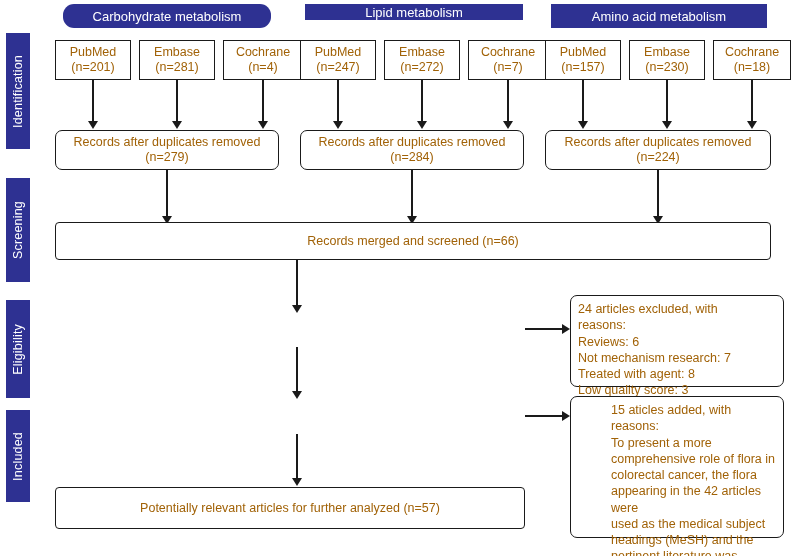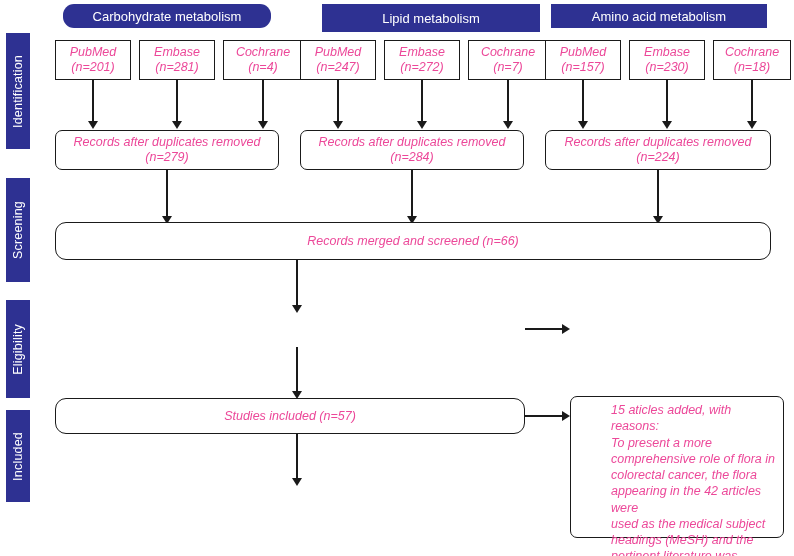--- a/index.html
+++ b/index.html
@@ -44,33 +44,32 @@
     justify-content: center;
     text-align: center;
   }
 
   
   .box {
     position: absolute;
     box-sizing: border-box;
     border: 1.4px solid #1a1a1a;
     background: #ffffff;
-    color: #ec4899;
+    color: #a16207;
     font-size: 12.5px;
     line-height: 1.18;
     display: flex;
     align-items: center;
     justify-content: center;
     text-align: center;
     padding: 2px 4px;
-    font-style: italic;
   }
   .box.sq { border-radius: 0; }
   .box.rnd { border-radius: 7px; }
-  .box.rnd-lg { border-radius: 11px; }
+  .box.rnd-lg { border-radius: 4px; }
 
   .box.left-align {
     justify-content: flex-start;
     text-align: left;
     padding: 5px 7px;
     align-items: flex-start;
     line-height: 1.3;
   }
 
   .box .txt { display: block; white-space: pre-line; }
@@ -115,21 +114,21 @@
   <div class="stage-tab" style="left:6px; top:300px; width:24px; height:98px;">
     <span>Eligibility</span>
   </div>
   <div class="stage-tab" style="left:6px; top:410px; width:24px; height:92px;">
     <span>Included</span>
   </div>
 
   <div class="group-header" style="left:63px; top:4px; width:208px; height:24px;border-radius:11px;">
     <span>Carbohydrate metabolism</span>
   </div>
-  <div class="group-header" style="left:305px; top:4px; width:218px; height:28px;margin-left:17px;">
+  <div class="group-header" style="left:305px; top:4px; width:218px; height:16px;">
     <span>Lipid metabolism</span>
   </div>
   <div class="group-header" style="left:551px; top:4px; width:216px; height:24px;">
     <span>Amino acid metabolism</span>
   </div>
 
   <div class="box sq" style="left:55px; top:40px; width:76px; height:40px;">
     <span class="txt"><span>PubMed</span><br><span>(n=201)</span></span>
   </div>
   <div class="box sq" style="left:139px; top:40px; width:76px; height:40px;">
@@ -204,39 +203,47 @@
     <span class="txt">Records merged and screened (n=66)</span>
   </div>
 
   <div class="vline" style="left:296px; top:260px; height:48px;"></div>
   <div class="arrow-down" style="left:292px; top:305px;"></div>
 
 
   <div class="hline" style="left:525px; top:328px; width:41px;"></div>
   <div class="arrow-right" style="left:562px; top:324px;"></div>
 
+  <div class="box rnd left-align" style="left:570px; top:295px; width:214px; height:92px;">
+    <span class="txt">24 articles excluded, with
+reasons:
+Reviews: 6
+Not mechanism research: 7
+Treated with agent: 8
+Low quality score: 3</span>
+  </div>
 
   <div class="vline" style="left:296px; top:347px; height:47px;"></div>
   <div class="arrow-down" style="left:292px; top:391px;"></div>
 
-  <div class="box rnd-lg" style="left:55px; top:398px; width:470px; height:36px;">
-    <span class="txt">Studies included (n=57)</span>
-  </div>
 
   <div class="hline" style="left:525px; top:415px; width:41px;"></div>
   <div class="arrow-right" style="left:562px; top:411px;"></div>
 
   <div class="box rnd left-align" style="left:570px; top:396px; width:214px; height:142px;padding-left:40px;">
     <span class="txt">15 aticles added, with reasons:
  To present a more
 comprehensive role of flora in
 colorectal cancer, the flora
 appearing in the 42 articles were
 used as the medical subject
 headings (MeSH) and the
 pertinent literature was retrieved</span>
   </div>
 
   <div class="vline" style="left:296px; top:434px; height:47px;"></div>
   <div class="arrow-down" style="left:292px; top:478px;"></div>
 
+  <div class="box rnd-lg" style="left:55px; top:487px; width:470px; height:42px;">
+    <span class="txt">Potentially relevant articles for further analyzed (n=57)</span>
+  </div>
 
 </div>
 
 </body></html>

